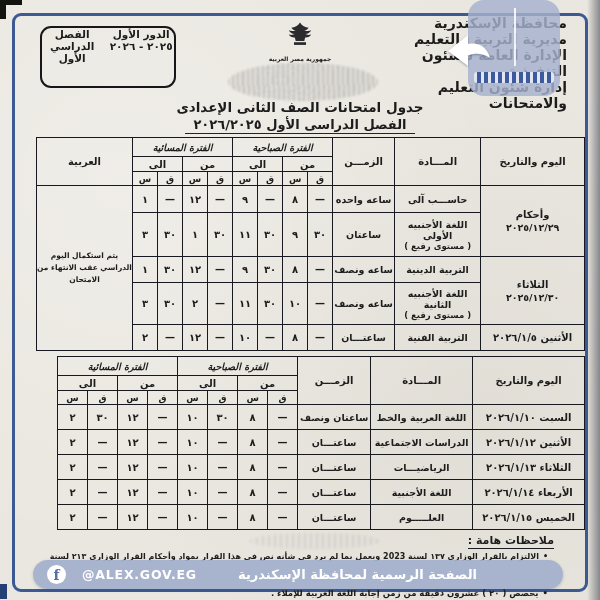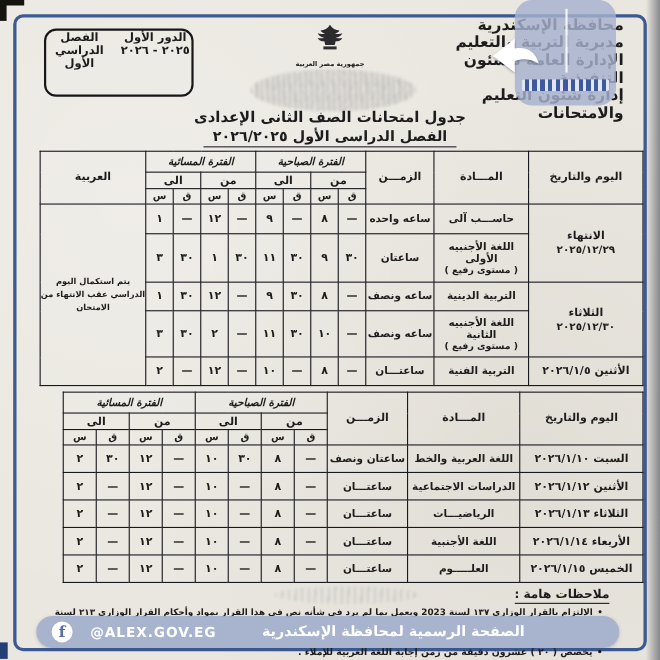--- a/index.html
+++ b/index.html
@@ -169,21 +169,21 @@
       <td class="qhead">س</td>
       <td class="qhead">ق</td>
       <td class="qhead">س</td>
       <td class="qhead">ق</td>
       <td class="qhead">س</td>
       <td class="qhead">ق</td>
       <td class="qhead">س</td>
     </tr>
     <tr class="r0">
       <td class="day" rowspan="2">
-        <div>الانتهاء</div>
+        <div>وأحكام</div>
         <div class="date">٢٠٢٥/١٢/٢٩</div>
       </td>
       <td class="subj">
             <div>حاســـب آلى</div>
           </td>
       <td class="dur">ساعه واحده</td>
       <td class="num">—</td>
       <td class="num">٨</td>
       <td class="num">—</td>
       <td class="num">٩</td>

